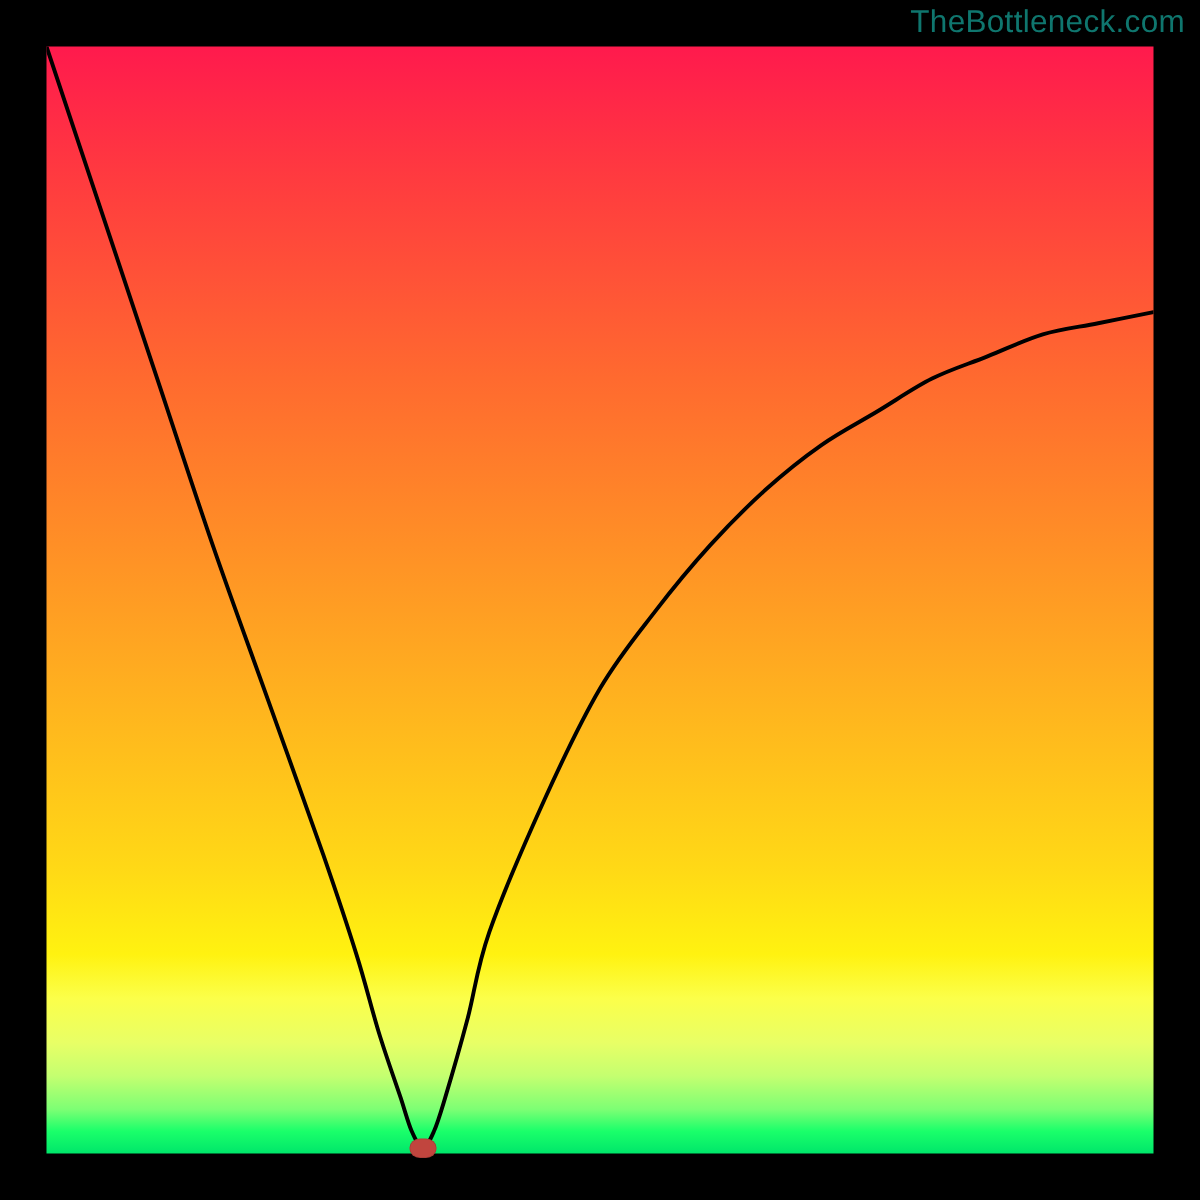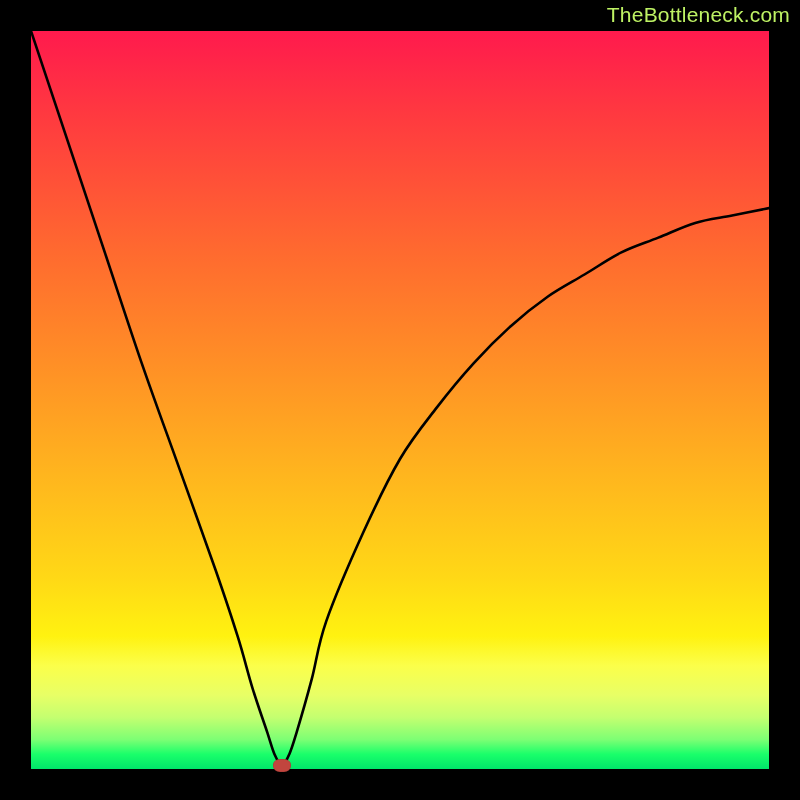--- a/index.html
+++ b/index.html
@@ -44,21 +44,21 @@
     position: absolute;
     left: 0;
     top: 0;
     width: 738px;
     height: 738px;
   }
   .watermark {
     position: absolute;
     top: 3px;
     right: 10px;
-    color: #bef264;
+    color: #0f766e;
     font-size: 21px;
     letter-spacing: 0.2px;
     font-weight: 500;
   }
   .marker {
     position: absolute;
     width: 18px;
     height: 13px;
     border-radius: 7px / 6px;
     background: #c1453e;

